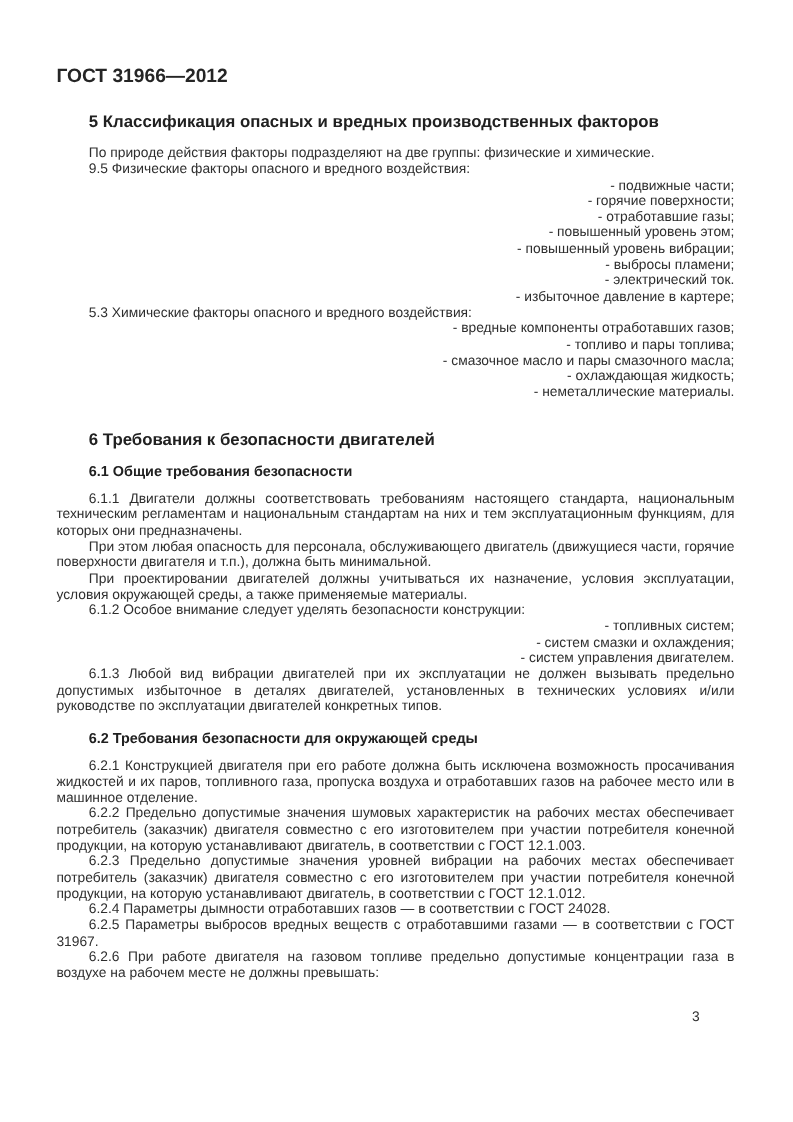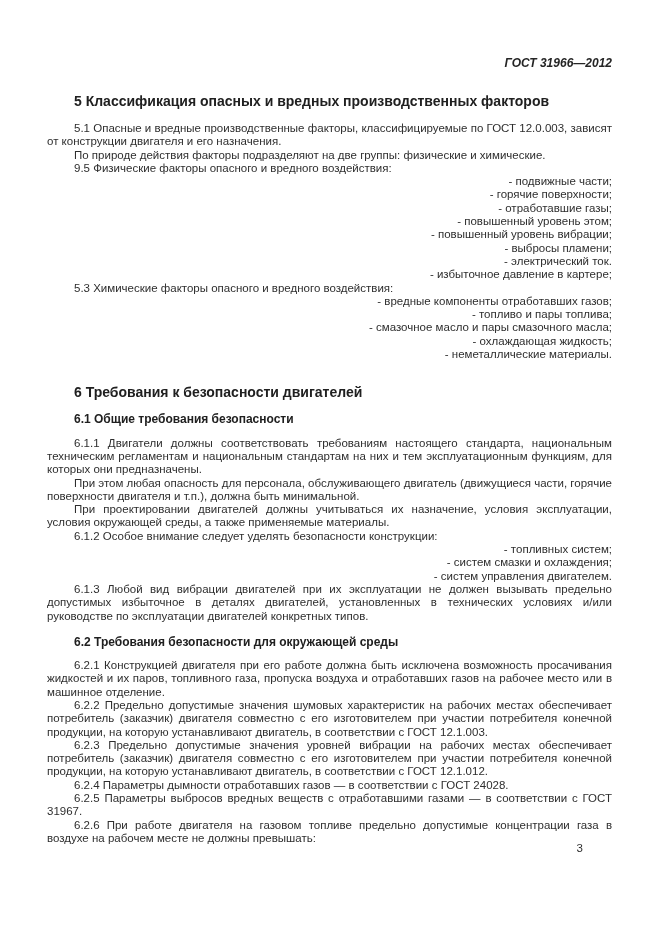--- a/index.html
+++ b/index.html
@@ -12,26 +12,24 @@
     width: 661px;
     height: 935px;
     background: #ffffff;
     box-sizing: border-box;
     padding: 57px 49px 0 47px;
     font-family: "Liberation Sans", "DejaVu Sans", sans-serif;
     color: #2e2e2e;
     overflow: hidden;
   }
   .doc-header {
-    text-align: right;
-    font-size: 12px;
+    font-size: 16px;
     line-height: 13px;
     font-weight: bold;
     color: #252525;
-    font-style: italic;
   }
   .doc-body {
     margin-top: 0;
   }
   .block {
     font-size: 11.5px;
     line-height: 13.3px;
     margin: 0;
   }
   .block.h1 {
@@ -73,21 +71,20 @@
   }
 </style>
 </head>
 <body>
 
 <div class="page">
   <div class="doc-header">ГОСТ 31966—2012</div>
 
   <div class="doc-body">
       <div class="block h1">5 Классификация опасных и вредных производственных факторов</div>
-      <div class="block p">5.1 Опасные и вредные производственные факторы, классифицируемые по ГОСТ 12.0.003, зависят от конструкции двигателя и его назначения.</div>
       <div class="block p">По природе действия факторы подразделяют на две группы: физические и химические.</div>
       <div class="block p">9.5 Физические факторы опасного и вредного воздействия:</div>
       <div class="block li">- подвижные части;</div>
       <div class="block li">- горячие поверхности;</div>
       <div class="block li">- отработавшие газы;</div>
       <div class="block li">- повышенный уровень этом;</div>
       <div class="block li">- повышенный уровень вибрации;</div>
       <div class="block li">- выбросы пламени;</div>
       <div class="block li">- электрический ток.</div>
       <div class="block li">- избыточное давление в картере;</div>

